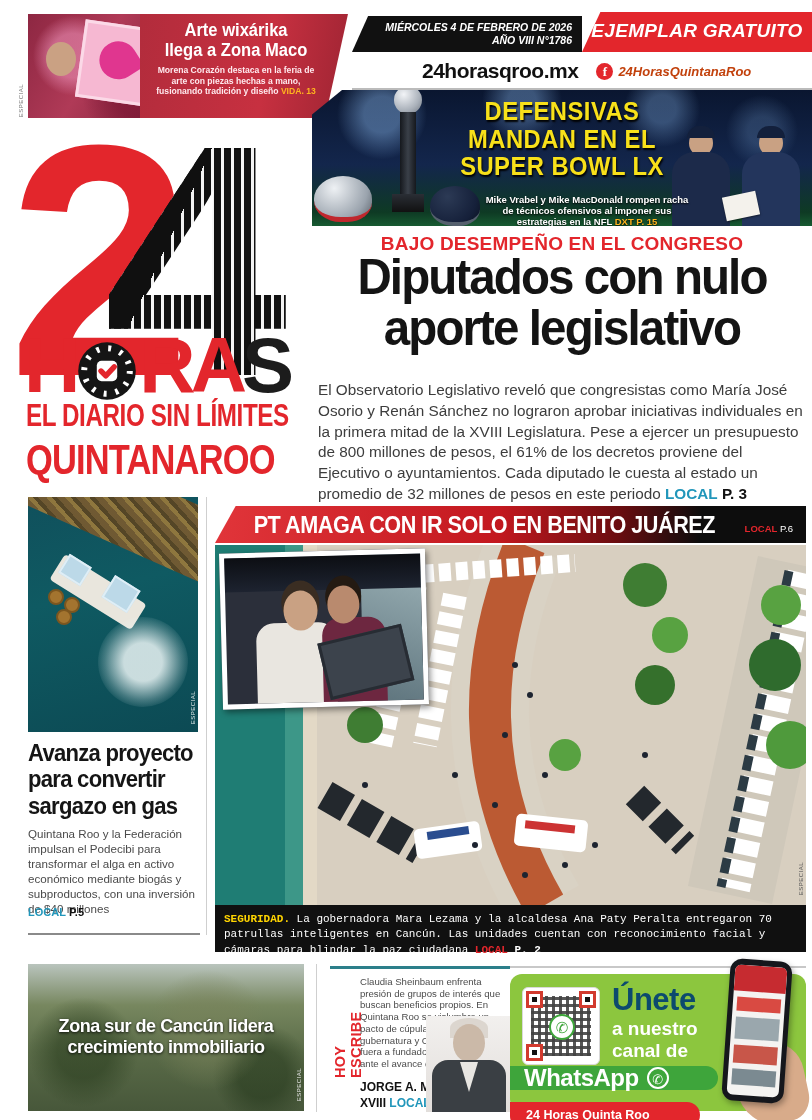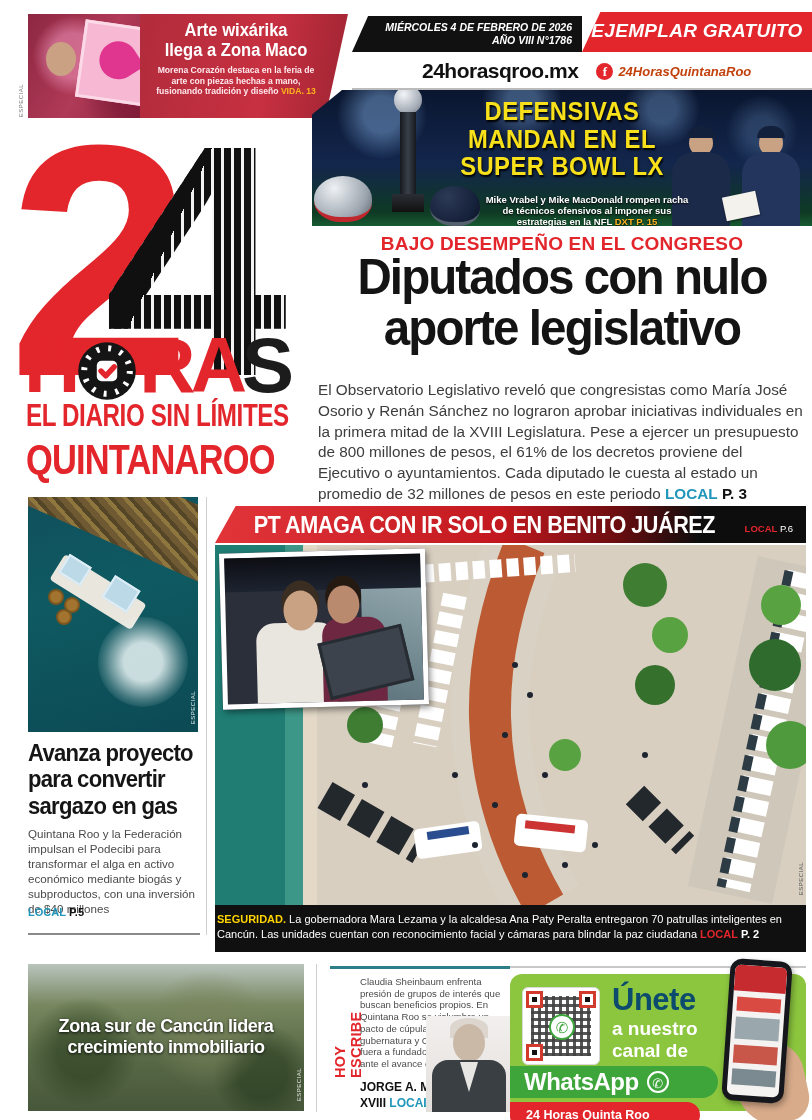--- a/index.html
+++ b/index.html
@@ -149,21 +149,21 @@
   .inset .glass { position:absolute; right:0; top:0; width:60px; height:100%;
     background:linear-gradient(200deg,#9db3b8,#5d737c); }
   .inset .head { position:absolute; border-radius:50%; }
   .inset .hd1 { left:58px; top:34px; width:34px; height:40px; background:#c9a183; box-shadow:0 -8px 0 2px #3a2d22; }
   .inset .hd2 { left:102px; top:30px; width:32px; height:38px; background:#b98a6e; box-shadow:0 -8px 0 2px #241a12; }
   .inset .sh1 { position:absolute; left:30px; top:66px; width:80px; height:90px; border-radius:18px 18px 0 0; background:#e9e6e0; }
   .inset .sh2 { position:absolute; left:96px; top:62px; width:64px; height:94px; border-radius:18px 18px 0 0; background:#6d2740; }
   .inset .laptop { position:absolute; left:96px; top:78px; width:86px; height:58px; background:#3c434c;
     transform:rotate(-12deg); border:3px solid #272c33; }
   .capbar { left:215px; top:905px; width:591px; height:47px; background:#101010; color:#fff;
-    font-size:11px; line-height:1.4; padding:7px 10px 0 2px; }
+    font-size:11px; line-height:1.4; padding:7px 10px 0 9px;font-family:Liberation Mono, monospace; }
   .seg { color:#ffd400; font-weight:bold; }
   .cap-local { color:#e3262c; font-weight:bold; }
 
   
   .zona { left:28px; top:964px; width:276px; height:147px; overflow:hidden;
     background:
       radial-gradient(circle at 20% 60%, rgba(30,50,20,.45) 0 26px, transparent 55px),
       radial-gradient(circle at 65% 45%, rgba(120,130,90,.5) 0 30px, transparent 60px),
       radial-gradient(circle at 85% 75%, rgba(25,45,18,.45) 0 24px, transparent 50px),
       linear-gradient(180deg,#b9c4bd 0%, #77875f 28%, #5a6b48 60%, #47573a 100%); }
@@ -193,21 +193,21 @@
     background-image:repeating-linear-gradient(0deg, rgba(20,20,20,.9) 0 3px, transparent 3px 7px),
       repeating-linear-gradient(90deg, rgba(20,20,20,.9) 0 3px, transparent 3px 7px); }
   .qr .c { position:absolute; width:17px; height:17px; background:#fff; border:3px solid #d23a2e; }
   .qr .c::after { content:""; position:absolute; left:3px; top:3px; width:5px; height:5px; background:#111; }
   .qr .c1 { left:3px; top:3px; } .qr .c2 { right:3px; top:3px; } .qr .c3 { left:3px; bottom:3px; }
   .qr .wico { position:absolute; left:26px; top:26px; width:26px; height:26px; border-radius:50%;
     background:#fff; border:2px solid #3ea53b; color:#3ea53b; font-size:15px; text-align:center; line-height:24px; }
   .wa-t1 { position:absolute; left:102px; top:8px; color:#0c4a6e; font-weight:bold; font-size:31px; letter-spacing:-.5px; }
   .wa-t2 { position:absolute; left:102px; top:44px; color:#fff; font-weight:bold; font-size:19px; }
   .wa-t3 { position:absolute; left:102px; top:66px; color:#fff; font-weight:bold; font-size:19px; }
-  .wa-band { position:absolute; left:0; top:92px; width:208px; height:32px; background:#3ea53b;
+  .wa-band { position:absolute; left:0; top:92px; width:208px; height:24px; background:#3ea53b;
     border-radius:0 16px 16px 0; color:#fff; display:flex; align-items:center; padding-left:14px; }
   .wa-band .lbl { font-size:24px; font-weight:bold; letter-spacing:-.5px; }
   .wa-band .ico { width:22px; height:22px; border-radius:50%; border:2px solid #fff; margin-left:8px;
     font-size:13px; text-align:center; line-height:21px; }
   .red-band { position:absolute; left:0; top:128px; width:190px; height:26px; background:#e3262c;
     border-radius:0 13px 13px 26px; color:#fff; font-weight:bold; font-size:12.5px;
     display:flex; align-items:center; padding-left:16px; border-bottom-left-radius:12px; }
   .hand { position:absolute; left:226px; top:70px; width:70px; height:80px; border-radius:50% 40% 30% 50%;
     background:#d8ab8a; transform:rotate(-12deg); }
   .phone { position:absolute; left:216px; top:-14px; width:62px; height:142px; background:#15171c;

